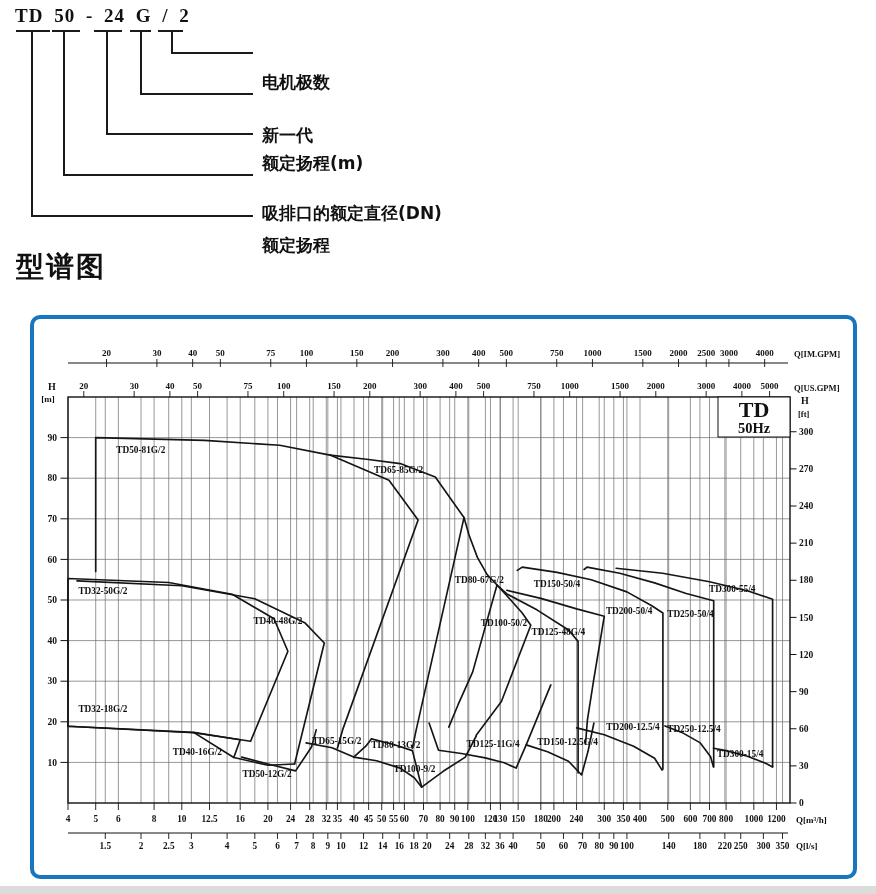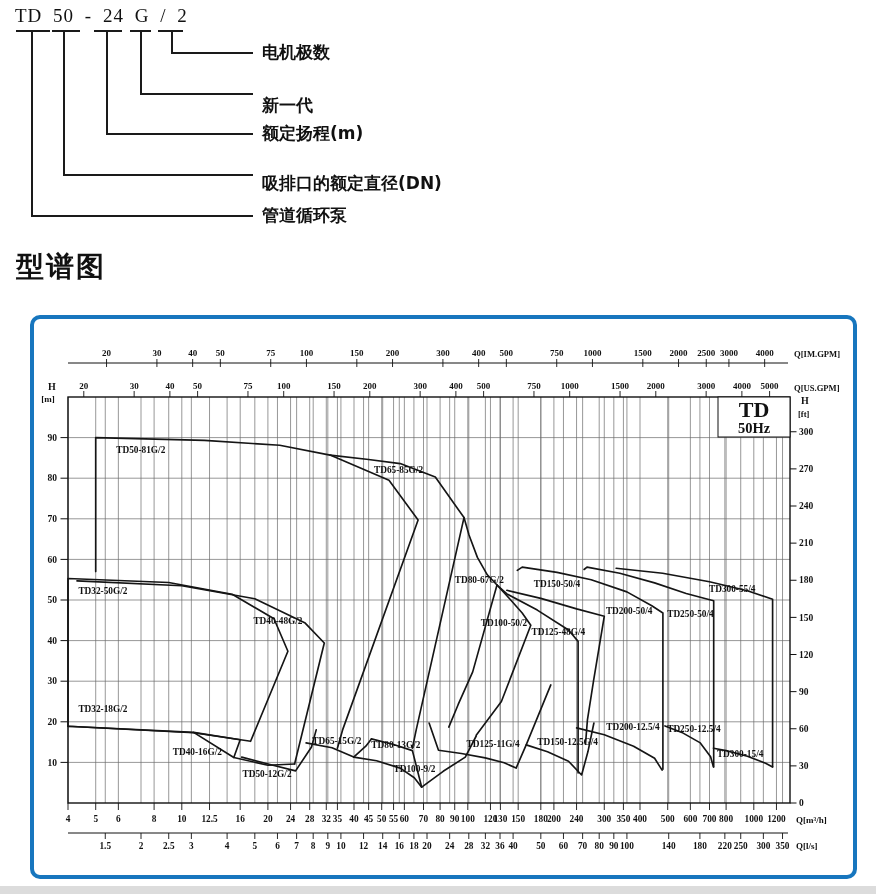--- a/index.html
+++ b/index.html
@@ -1,40 +1,40 @@
 <!DOCTYPE html>
 <html><head>
 <meta charset="utf-8">
 <style>
   html,body{margin:0;padding:0;}
   body{position:relative;width:876px;height:894px;background:#ffffff;overflow:hidden;
        font-family:"Liberation Sans","DejaVu Sans",sans-serif;}
   .code{position:absolute;left:15px;top:5px;font-family:"Liberation Serif","DejaVu Serif",serif;
-        font-weight:normal;font-size:19px;color:#111;letter-spacing:1px;word-spacing:5px;}
+        font-weight:bold;font-size:19px;color:#111;letter-spacing:1px;word-spacing:5px;}
   .leg-line{position:absolute;background:#1a1a1a;}
   .leg-label{position:absolute;left:262px;font-weight:bold;font-size:17px;color:#111;
-             font-family:"DejaVu Sans","Liberation Sans",sans-serif;white-space:nowrap;}
+             font-family:"DejaVu Sans","Liberation Sans",sans-serif;white-space:nowrap;margin-top:30px;}
   .sec-title{position:absolute;left:16px;top:248px;margin:0;font-size:28px;font-weight:bold;
              color:#111;letter-spacing:2px;font-family:"DejaVu Sans","Liberation Sans",sans-serif;}
   .chart-box{position:absolute;left:30px;top:315px;width:819px;height:556px;
              border:4px solid #1776be;border-radius:10px;background:#fff;}
   .bottom-strip{position:absolute;left:0;bottom:0;width:876px;height:8px;background:#dcdcdc;}
   #chart-svg{position:absolute;left:0;top:0;}
   text{user-select:none;}
 </style>
 </head>
 <body>
 
 <div>
   <div class="code">TD 50 - 24 G / 2</div>
   <div class="leg-label" style="top:41px">电机极数</div>
   <div class="leg-label" style="top:94px">新一代</div>
   <div class="leg-label" style="top:122px">额定扬程(m)</div>
   <div class="leg-label" style="top:172px">吸排口的额定直径(DN)</div>
-  <div class="leg-label" style="top:204px">管道循环泵</div>
+  <div class="leg-label" style="top:204px">额定扬程</div>
   <div id="leg-lines">
       <div class="leg-line" style="left: 158px; top: 30px; width: 25px; height: 2px;"></div>
       <div class="leg-line" style="left: 171px; top: 30px; width: 2px; height: 24px;"></div>
       <div class="leg-line" style="left: 171px; top: 52px; width: 82px; height: 2px;"></div>
       <div class="leg-line" style="left: 130px; top: 30px; width: 21px; height: 2px;"></div>
       <div class="leg-line" style="left: 140px; top: 30px; width: 2px; height: 65px;"></div>
       <div class="leg-line" style="left: 140px; top: 93px; width: 113px; height: 2px;"></div>
       <div class="leg-line" style="left: 94px; top: 30px; width: 28px; height: 2px;"></div>
       <div class="leg-line" style="left: 106px; top: 30px; width: 2px; height: 105px;"></div>
       <div class="leg-line" style="left: 106px; top: 133px; width: 147px; height: 2px;"></div>

